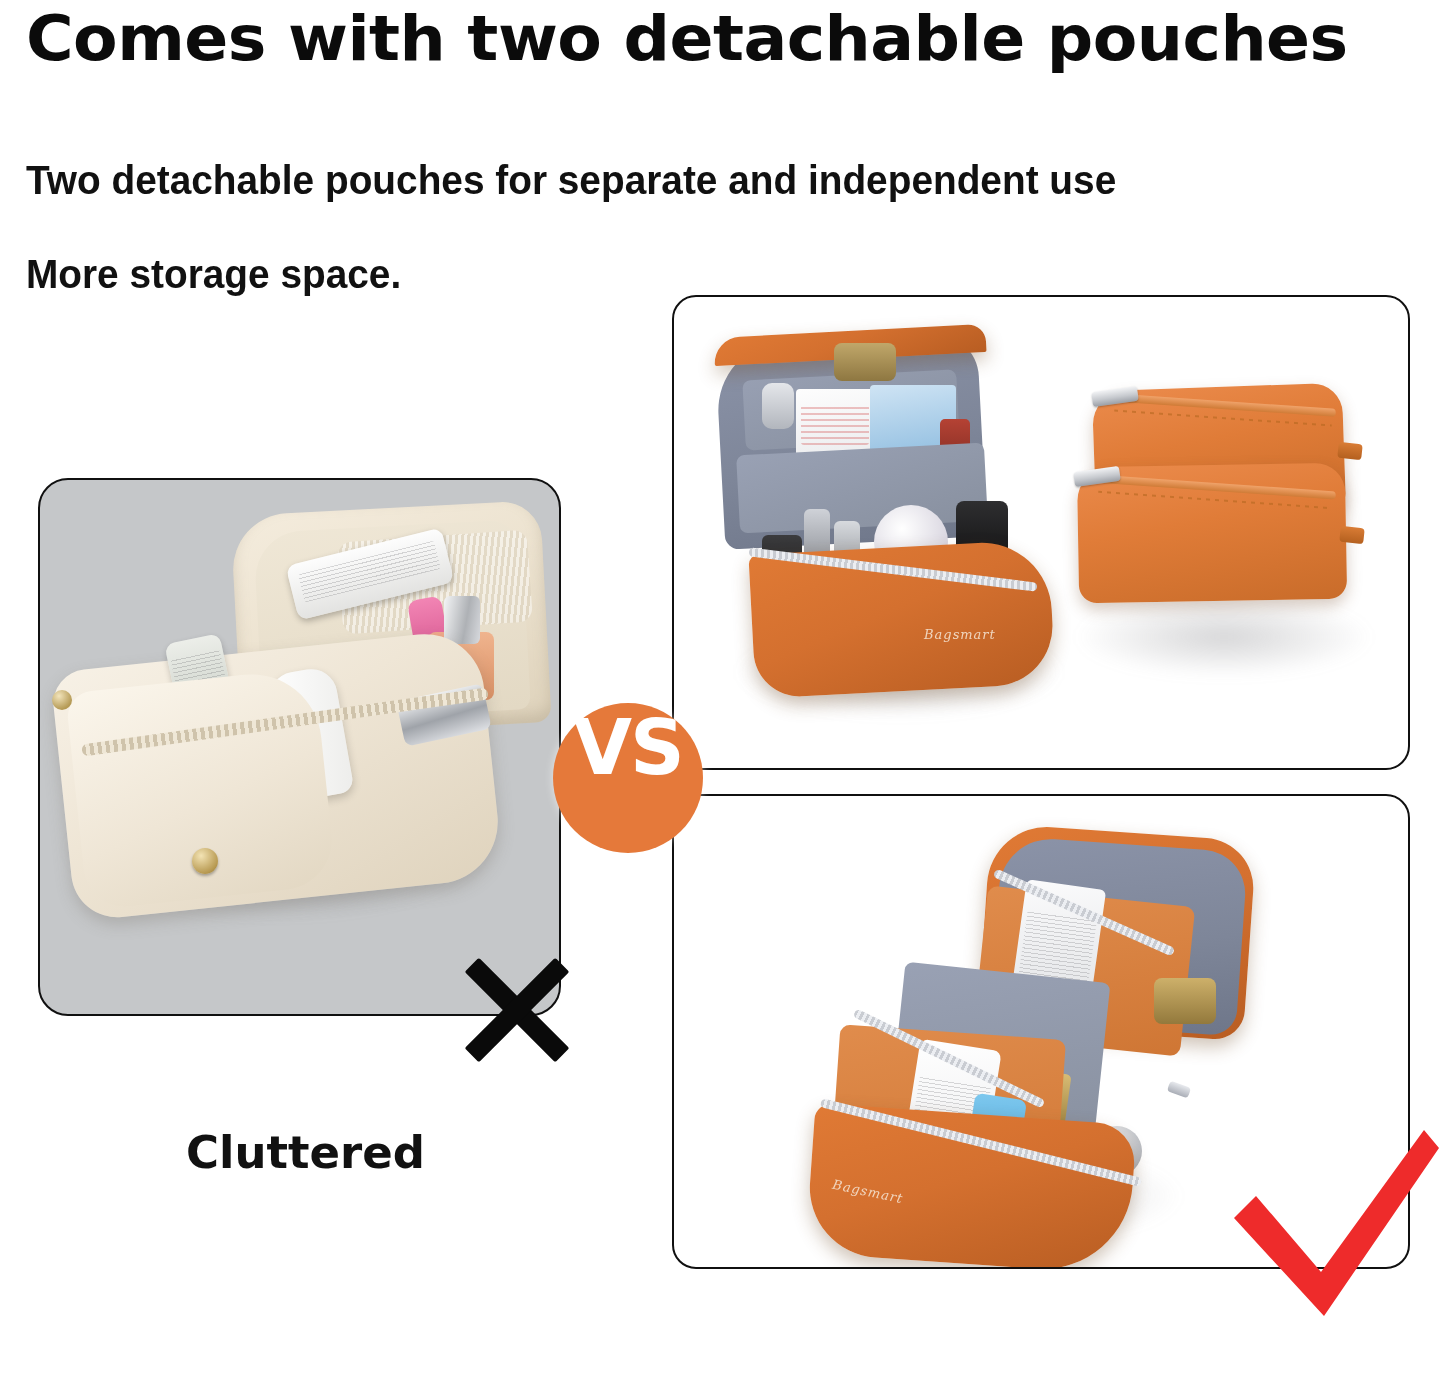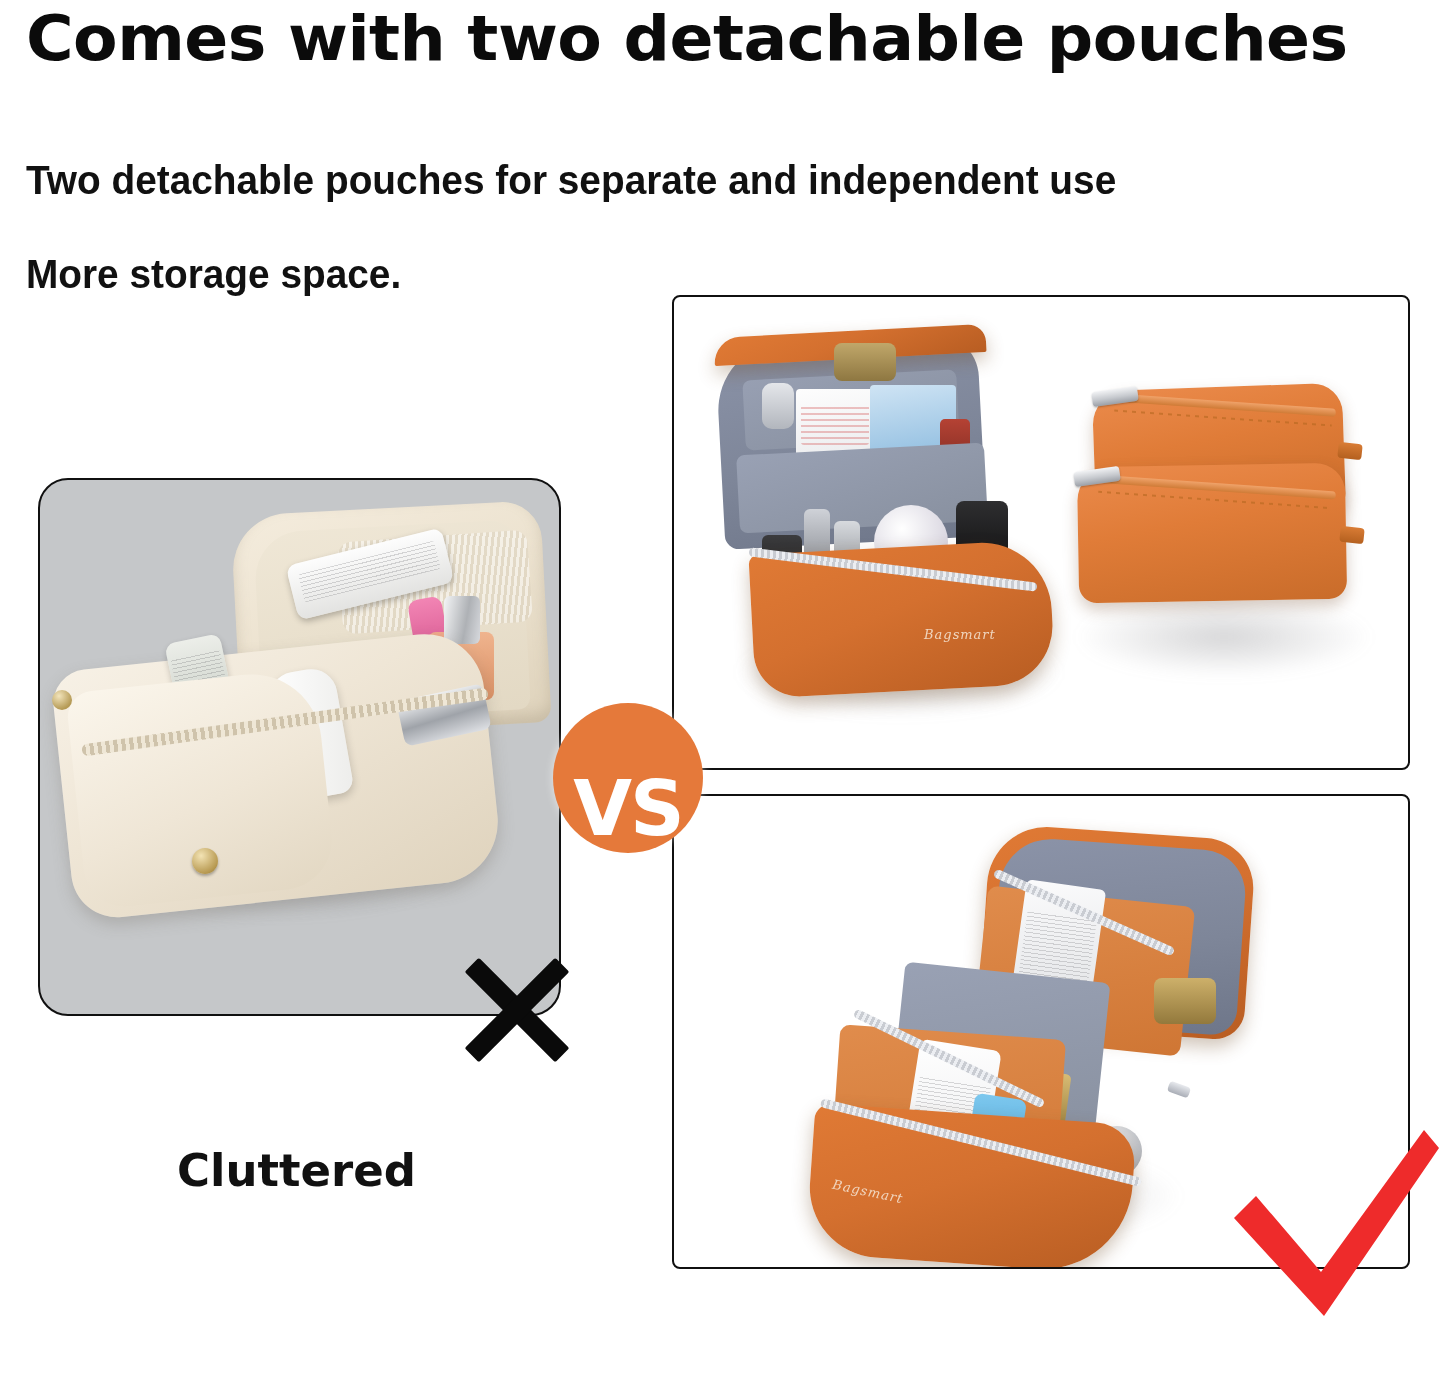--- a/index.html
+++ b/index.html
@@ -34,45 +34,45 @@
     transform:scaleX(0.97);
     transform-origin:left center;
   }
   .subline-1{top:158px;}
   .subline-2{top:252px;}
 
   
   .photo-card{
     position:absolute;
     border:2px solid #101010;
-    border-radius:8px;
+    border-radius:24px;
     overflow:hidden;
     background:#ffffff;
   }
   .card-left{left:38px;top:478px;width:519px;height:534px;background:#c5c7c9;border-radius:30px;}
   .card-tr{left:672px;top:295px;width:734px;height:471px;}
   .card-br{left:672px;top:794px;width:734px;height:471px;}
 
   
   .caption{
     position:absolute;
     font-family:"DejaVu Sans", sans-serif;
     font-weight:700;
     font-size:45px;
     color:#111111;
     white-space:nowrap;
   }
-  .caption-cluttered{left:177px;top:1126px;margin-top:18px;}
+  .caption-cluttered{left:186px;top:1126px;}
   .caption-tidy{left:756px;top:1328px;font-size:47px;}
 
   
   .vs-badge{
     position:absolute;left:553px;top:703px;width:150px;height:150px;
     border-radius:50%;
-    display:flex;align-items:flex-end;justify-content:center;
+    display:flex;align-items:flex-start;justify-content:center;
     color:#ffffff;
     font-family:"DejaVu Sans", sans-serif;
     font-weight:700;
     font-size:76px;
     letter-spacing:-2px;
     z-index:40;
     box-shadow:0 0 10px rgba(255,255,255,0.55);
   }
 
   

